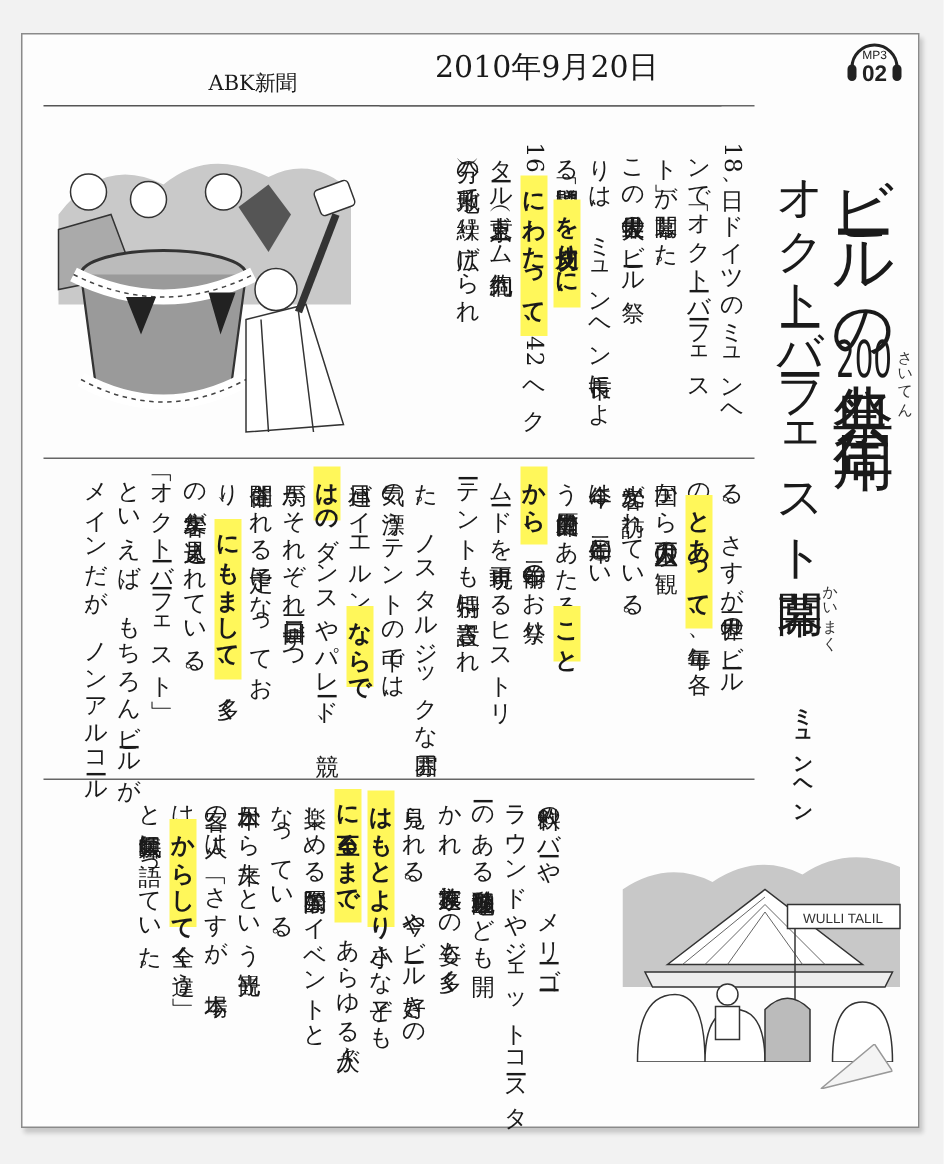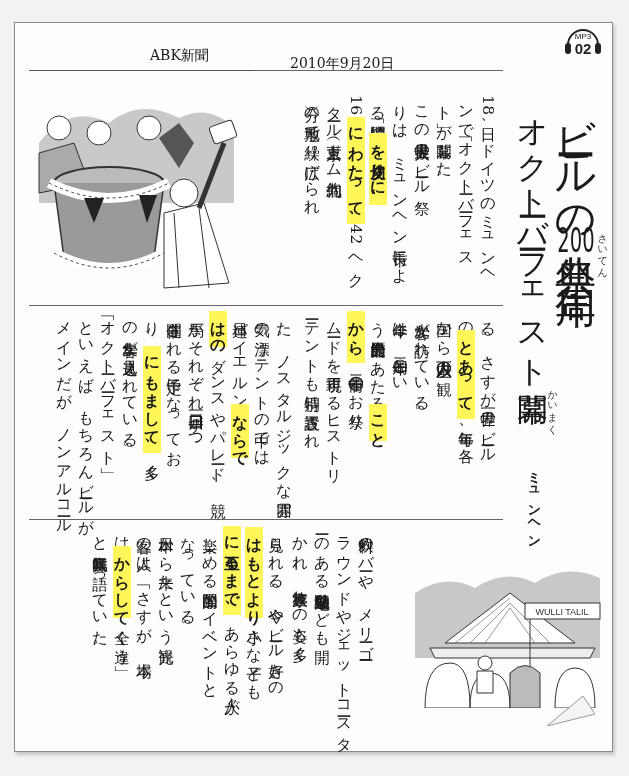--- a/index.html
+++ b/index.html
@@ -1,22 +1,22 @@
 <!DOCTYPE html>
 <html><head>
 <meta charset="utf-8">
 <style>
   html, body { margin:0; padding:0; }
   body { width:629px; height:776px; background:#f2f2f2; position:relative; overflow:hidden;
          font-family:"DejaVu Serif","Liberation Serif",serif; color:#1a1a1a; }
   .paper { position:absolute; left:14px; top:22px; width:597px; height:728px; background:#fdfdfd;
            border:1px solid #8a8a8a; box-shadow:2px 3px 3px rgba(0,0,0,0.18); }
   .fold { position:absolute; right:17px; bottom:25px; width:48px; height:30px; }
-  .hdr-news { position:absolute; left:124px; top:24px; font-size:14px;margin-left:11px; }
-  .hdr-date { position:absolute; left:275px; top:32px; font-size:14px; }
+  .hdr-news { position:absolute; left:124px; top:24px; font-size:14px; }
+  .hdr-date { position:absolute; left:275px; top:8px; font-size:20px; }
   .hdr-rule { position:absolute; left:14px; top:47px; width:452px; height:1px; background:#555; }
   .mp3 { position:absolute; left:546px; top:-4px; width:44px; height:40px;text-align:center; }
   .rule { position:absolute; height:1px; background:#666; }
   .col { position:absolute; writing-mode:vertical-rl; font-size:15.5px; line-height:22px;
          letter-spacing:0.5px; white-space:nowrap; }
   .hl { background:#fff75a; font-family:"DejaVu Sans","Liberation Sans",sans-serif; font-weight:bold; }
   .title { position:absolute; writing-mode:vertical-rl; font-family:"DejaVu Sans","Liberation Sans",sans-serif;
            white-space:nowrap; }
   .t1 { left:538px; top:66px; font-size:41px; line-height:46px; letter-spacing:-1px; }
   .t2 { left:500px; top:75px; font-size:31px; line-height:36px; letter-spacing:-1px; }

